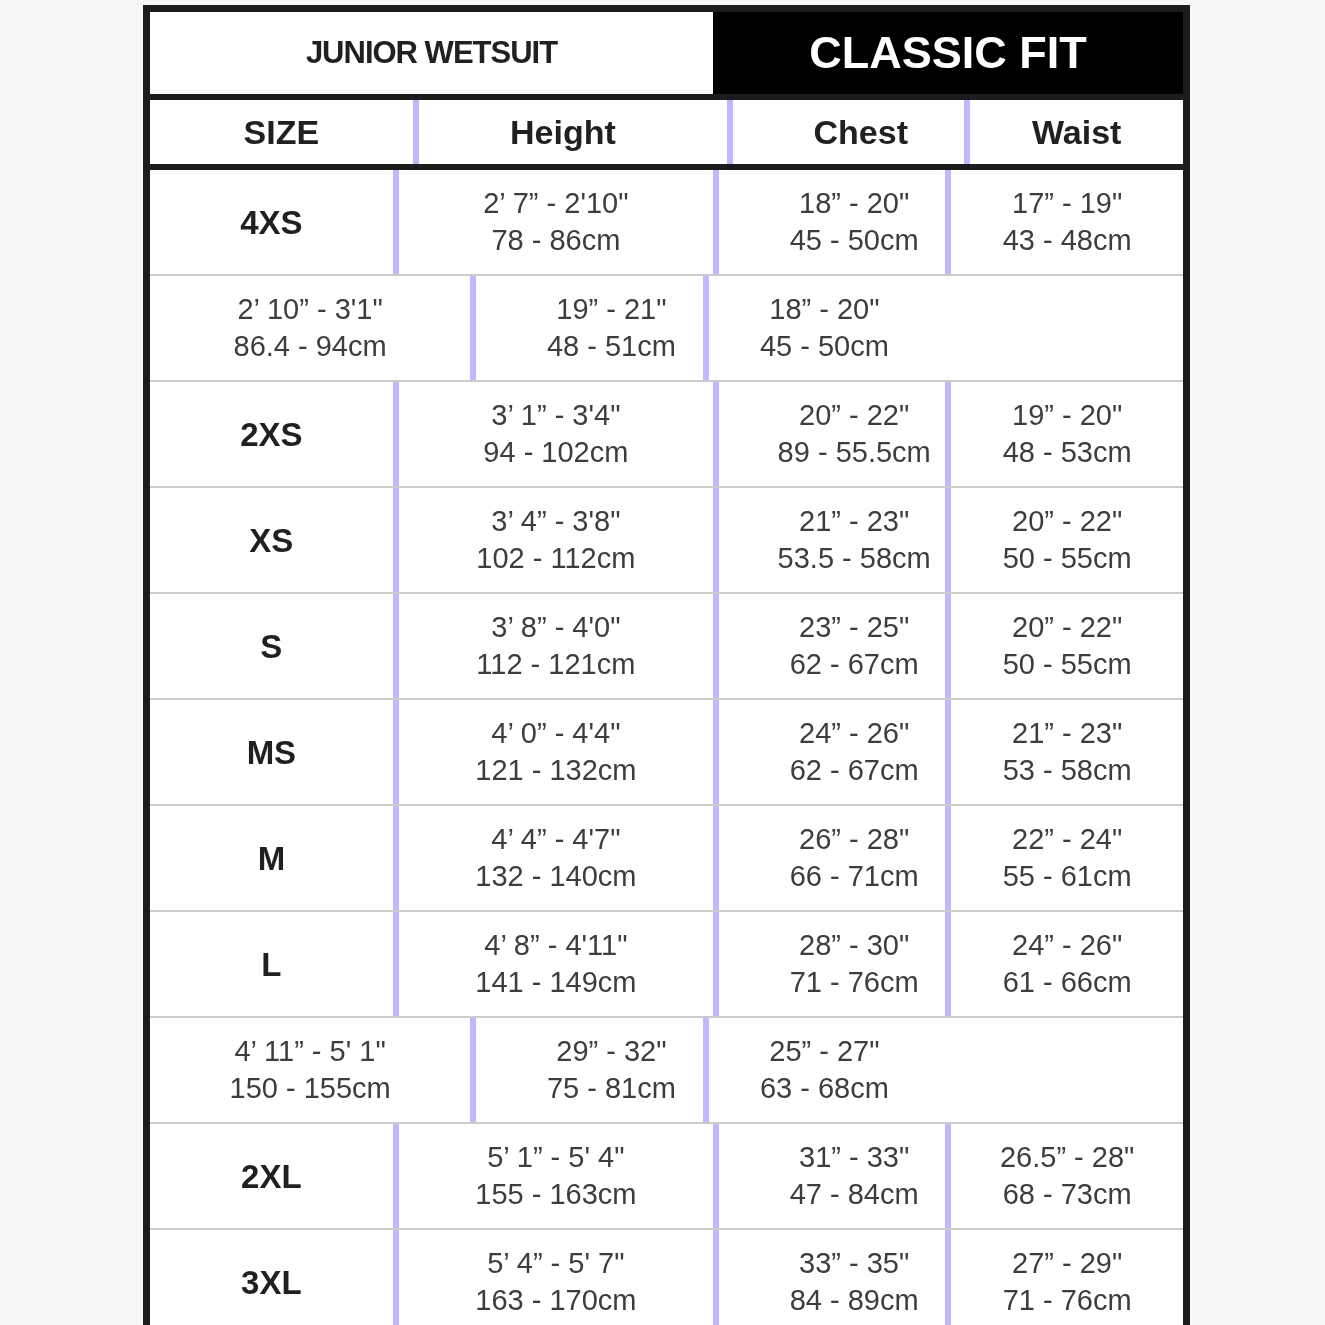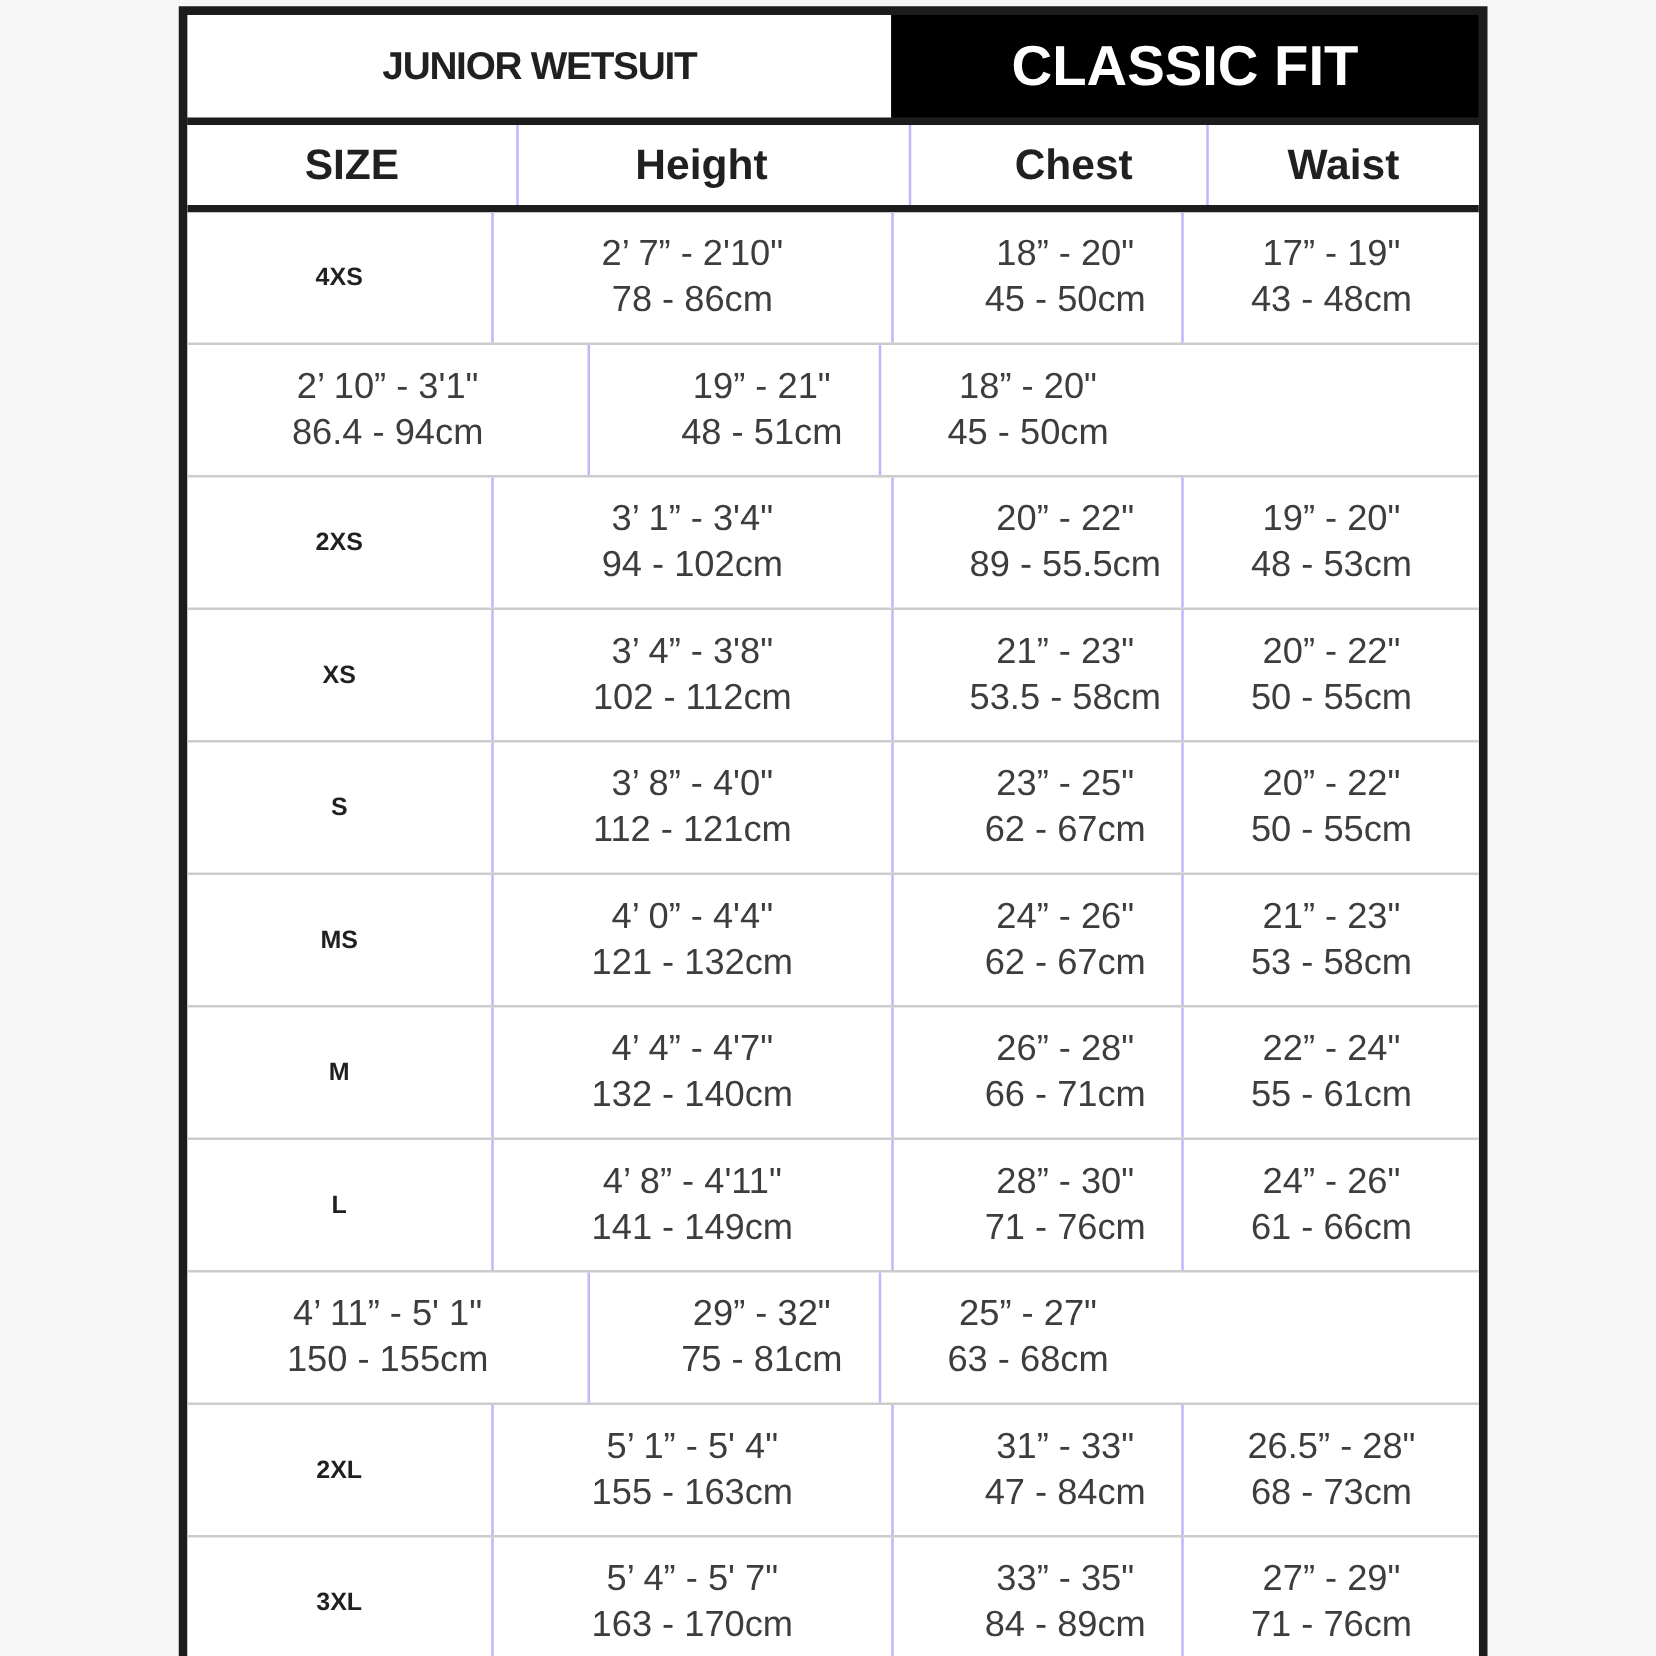--- a/index.html
+++ b/index.html
@@ -82,24 +82,24 @@
     text-align: center;
     box-sizing: border-box;
     color: #3d3d3d;
     font-size: 29px;
     line-height: 37px;
   }
   .c-size   { width: 23.5%; }
   .c-height { width: 31.0%; }
   .c-chest  { width: 22.5%; padding-left: 44px; }
   .c-waist  { width: 23.0%; }
-  .hcell + .hcell, .cell + .cell { border-left: 2px solid #c4b5fd; }
+  .hcell + .hcell, .cell + .cell { border-left: 6px solid #c4b5fd; }
   .size-label {
     font-weight: 700;
-    font-size: 20px;
+    font-size: 33px;
     color: #221f20;
   }
 </style>
 </head>
 <body>
 
 <div class="stage">
 
   <div class="title-bar">
     <div class="title-left">JUNIOR WETSUIT</div>

